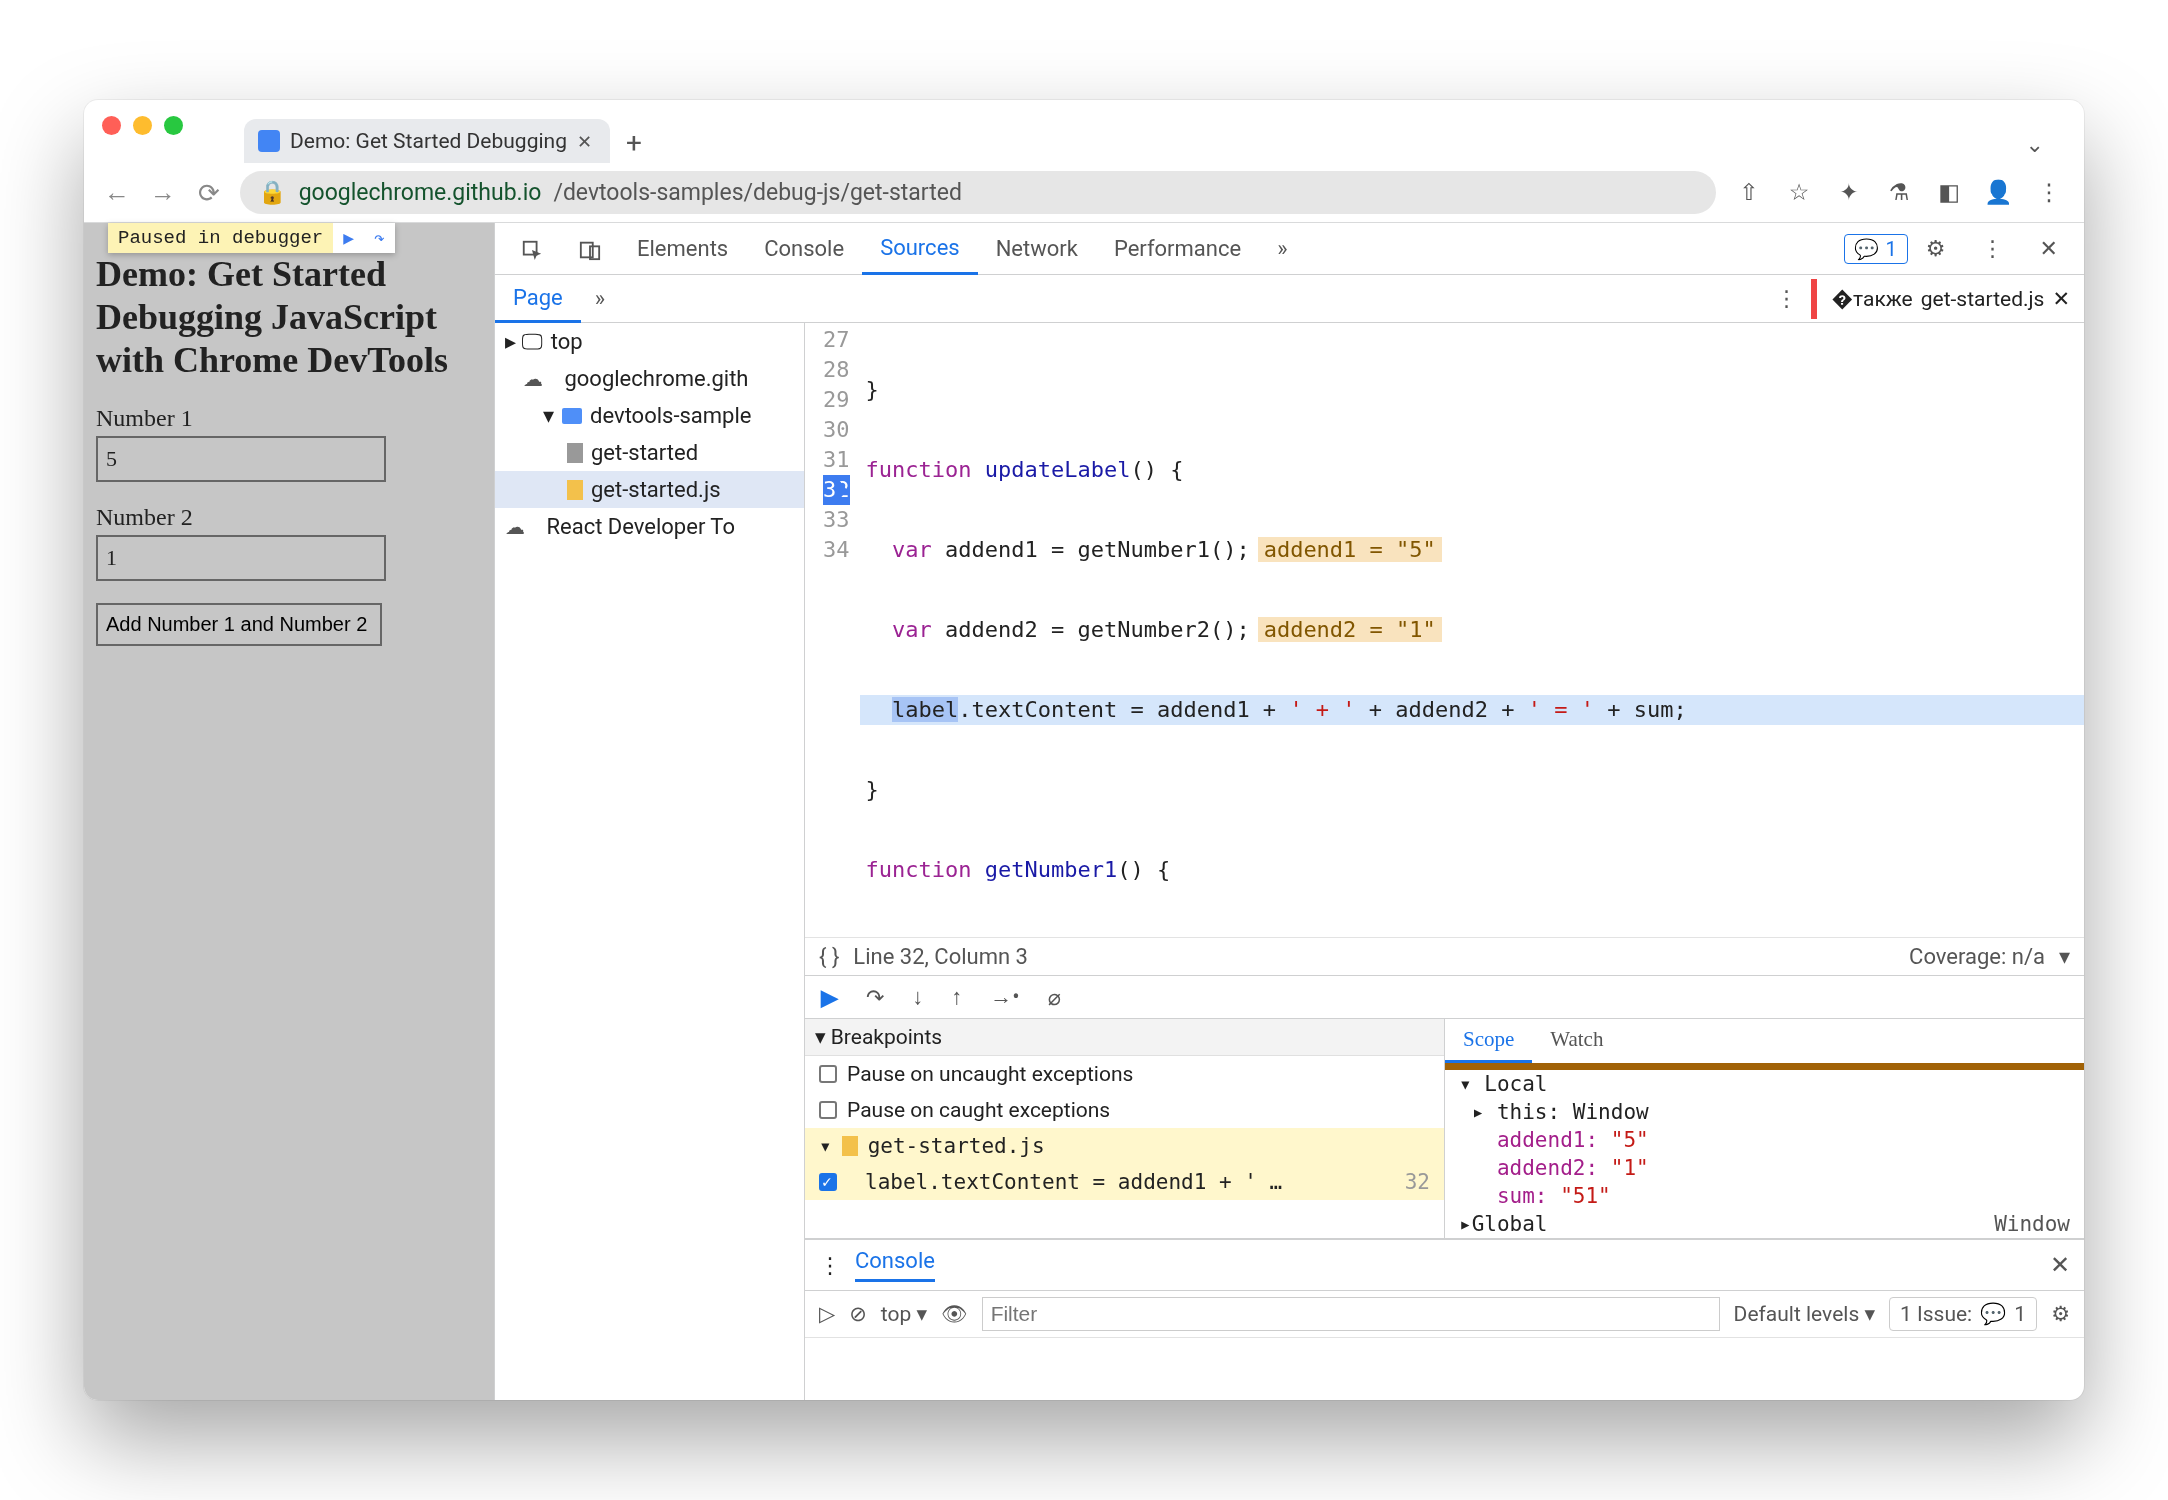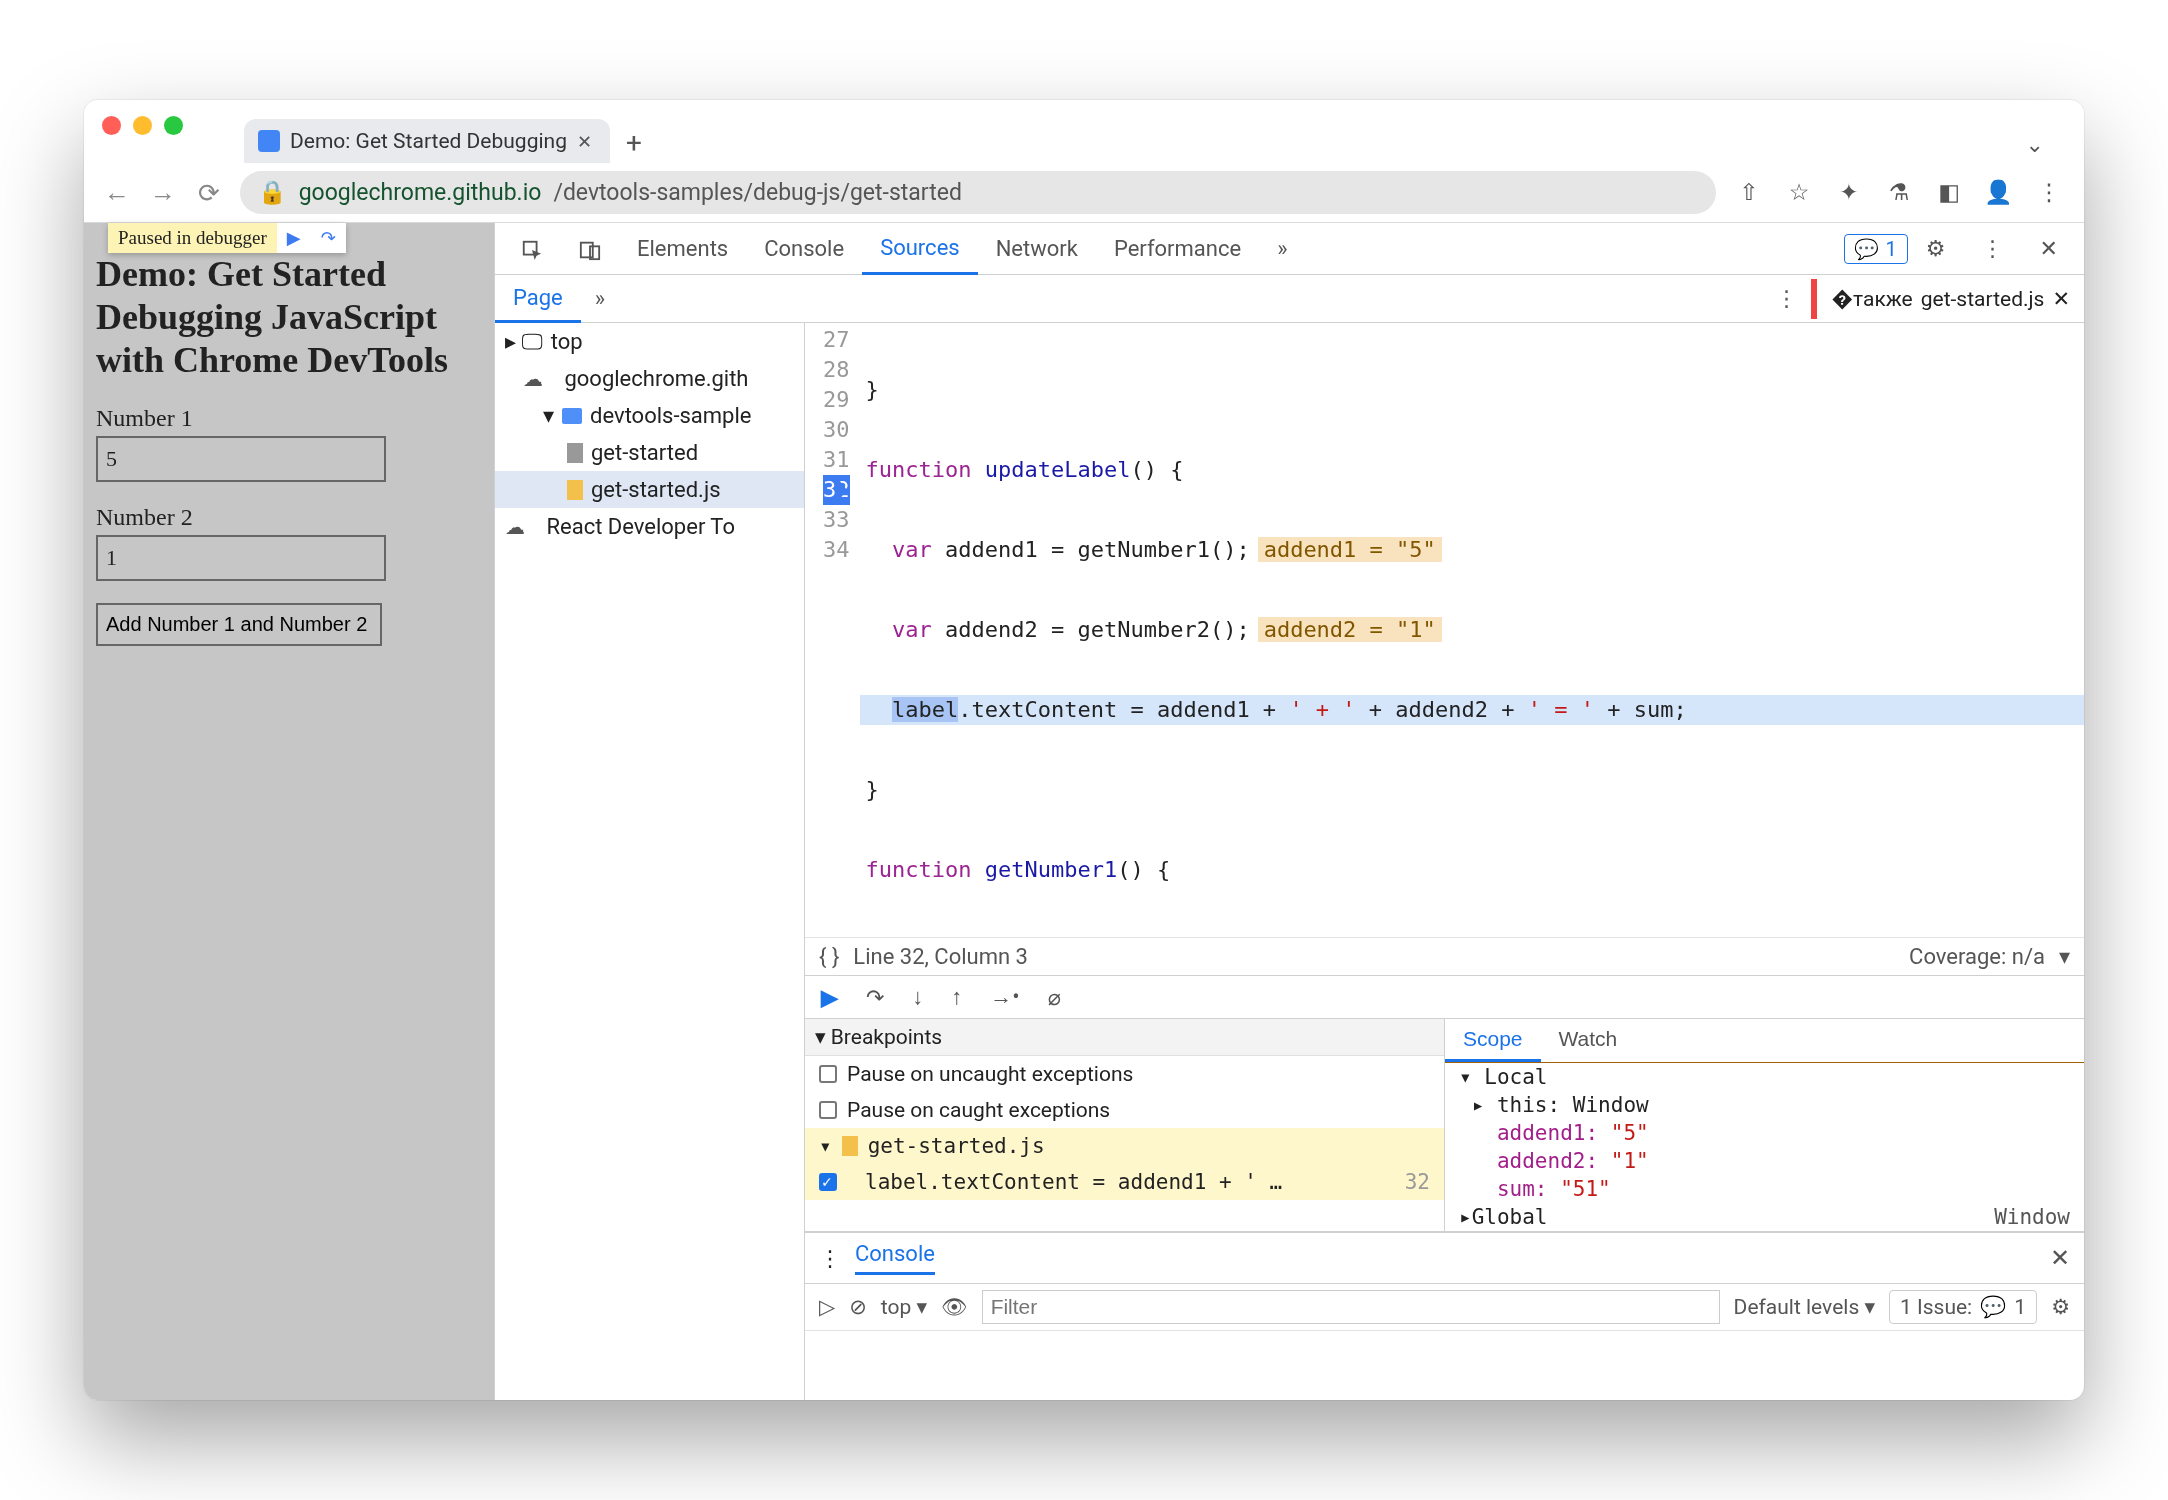--- a/index.html
+++ b/index.html
@@ -45,21 +45,21 @@
   }
   .addr-bar .host{color:#14532d;}
   .icon-btn{font-size:23px; color:#555; width:34px; text-align:center;}
   .content{flex:1; display:flex; min-height:0;}
   .page-side{
     width:410px; background:#c6c6c6; padding:18px 12px; position:relative;
     font-family: Georgia, "Times New Roman", serif;
   }
   .paused-overlay{
     position:absolute; top:0; left:24px; display:flex; align-items:center;
-    background:#fff; box-shadow:0 2px 6px rgba(0,0,0,.25); z-index:5; font-family:Liberation Serif, serif;
+    background:#fff; box-shadow:0 2px 6px rgba(0,0,0,.25); z-index:5; font-family:Liberation Mono, monospace;
   }
   .paused-overlay .txt{background:#fdf3b5; padding:4px 10px; font-size:19px;}
   .paused-overlay .btn{padding:4px 10px; font-size:18px; color:#3d7cf0;}
   .page-side h1{font-size:36px; font-weight:bold; margin-top:12px; line-height:1.2;}
   .page-side label{display:block; font-size:24px; margin-top:22px;}
   .page-side .inp{width:290px; border:2px solid #666; padding:8px; font-size:22px; background:#c6c6c6; margin-top:4px;}
   .page-side button.add{width:286px; border:2px solid #666; padding:8px; font-size:20px; background:#c6c6c6; margin-top:22px; text-align:left;}
   .devtools{flex:1; display:flex; flex-direction:column; border-left:1px solid #cfd0d1; min-width:0;}
   .dt-tabs{display:flex; align-items:center; padding:0 8px; border-bottom:1px solid #cfd0d1; height:52px; font-size:22px; color:#555;}
   .dt-tabs .t{padding:12px 18px; cursor:pointer;}
@@ -98,21 +98,21 @@
   .bp-pane{flex:1;border-right:1px solid #cfd0d1;font-size:21px;}
   .sec-h{padding:6px 10px;background:#f3f3f3;border-bottom:1px solid #e0e0e0;}
   .bp-row{padding:6px 14px;display:flex;align-items:center;gap:10px;}
   .chk{width:18px;height:18px;border:2px solid #777;border-radius:3px;}
   .chk.on{background:#1a73e8;border-color:#1a73e8;position:relative;}
   .chk.on::after{content:"✓";color:#fff;position:absolute;left:1px;top:-3px;font-size:16px;}
   .bp-file{background:#fff7cc;padding:6px 14px;display:flex;align-items:center;gap:10px;font-family:Menlo,monospace;}
   .bp-line{background:#fff7cc;padding:6px 14px;display:flex;align-items:center;gap:28px;font-family:Menlo,monospace;}
   .bp-line .ln{margin-left:auto;color:#999;}
   .scope-pane{flex:1;font-size:21px;font-family:Menlo,monospace;}
-  .scope-tabs{display:flex;border-bottom:1px solid #a16207;font-family:Liberation Sans, sans-serif;}
+  .scope-tabs{display:flex;border-bottom:7px solid #a16207;font-family:Liberation Serif, serif;}
   .scope-tabs .t{padding:8px 18px;color:#555;}
   .scope-tabs .t.active{color:#1a73e8;border-bottom:3px solid #1a73e8;}
   .scope-body .row{padding:2px 14px;}
   .scope-body .k{color:#a31e8a;} .scope-body .v{color:#c41a16;}
   .scope-body .global{display:flex;} .scope-body .global .r{margin-left:auto;color:#555;}
   .console{border-top:1px solid #cfd0d1;}
   .console-h{display:flex;align-items:center;gap:14px;padding:8px 14px;border-bottom:1px solid #cfd0d1;font-size:22px;}
   .console-h .lbl{color:#1a73e8;border-bottom:3px solid #1a73e8;padding-bottom:6px;}
   .console-h .cx{margin-left:auto;font-size:24px;color:#555;}
   .console-bar{display:flex;align-items:center;gap:14px;padding:6px 14px;border-bottom:1px solid #e2e2e2;font-size:21px;color:#555;}

